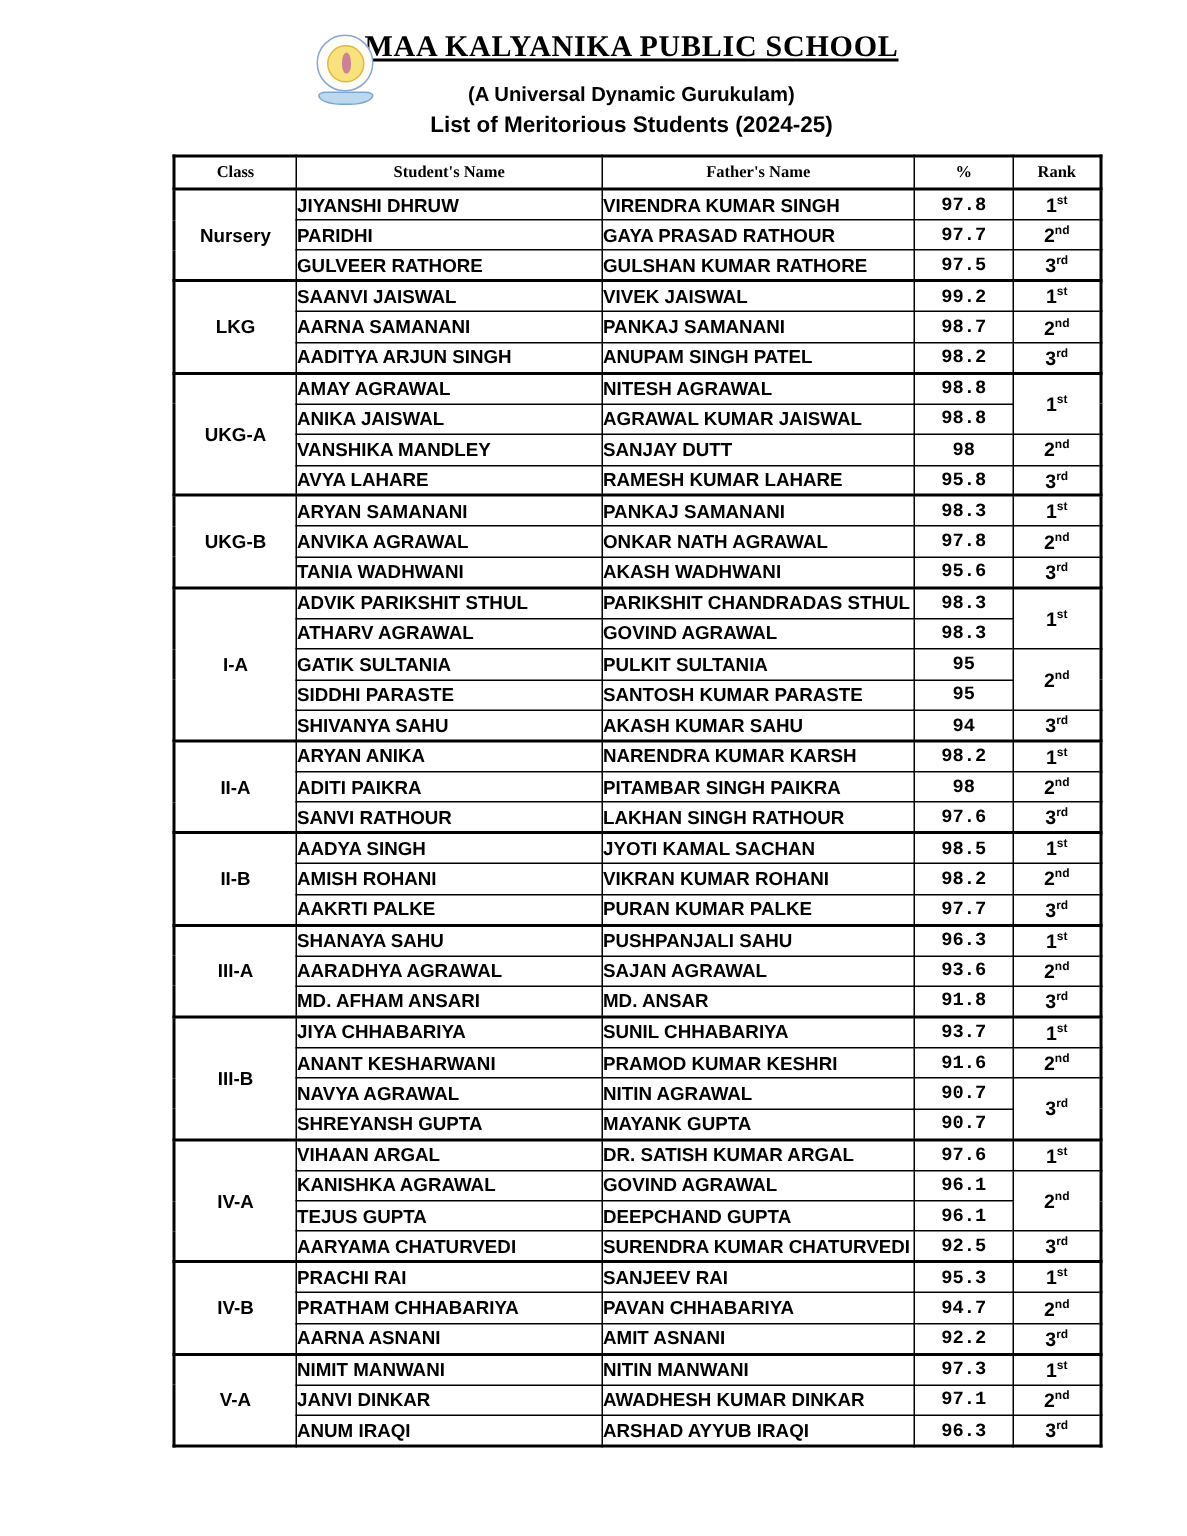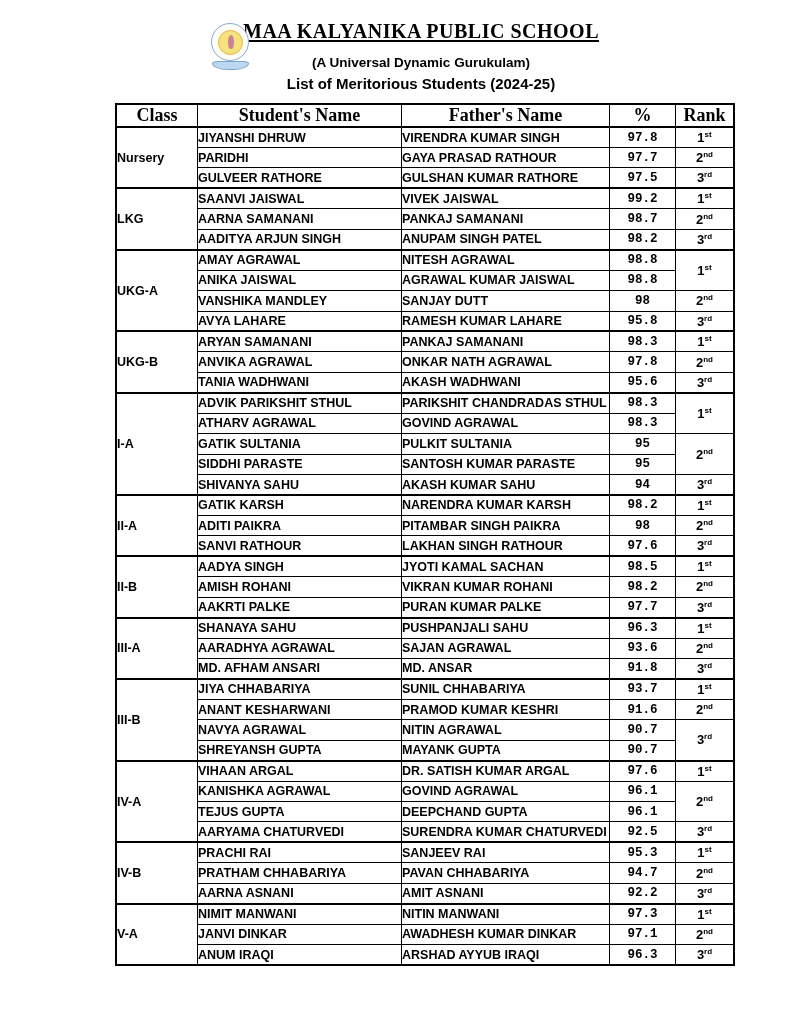--- a/index.html
+++ b/index.html
@@ -104,26 +104,26 @@
   table.merit thead tr { height: 22px; }
   table.merit tbody tr { height: 20.45px; }
   th.col-class   { width: 80px; }
   th.col-student { width: 203px; }
   th.col-father  { width: 207px; }
   th.col-percent { width: 65px; }
   th.col-rank    { width: 57px; }
   table.merit th {
     font-family: "Liberation Serif", serif;
     font-weight: bold;
-    font-size: 18px;
+    font-size: 11px;
     text-align: center;
     vertical-align: middle;
   }
   td.class-cell {
-    text-align: left;
+    text-align: center;
     vertical-align: middle;
     font-weight: bold;
     font-size: 12.5px;
   }
   td.student-cell, td.father-cell {
     text-align: left;
     vertical-align: middle;
     font-weight: bold;
     font-size: 12.5px;
     padding-left: 4px;
@@ -292,21 +292,21 @@
         <tr>
           <td class="student-cell">SHIVANYA SAHU</td>
           <td class="father-cell">AKASH KUMAR SAHU</td>
           <td class="percent-cell">94</td>
           <td class="rank-cell" rowspan="1">3<sup>rd</sup></td>
         </tr>
       </tbody>
       <tbody class="group">
         <tr>
           <td class="class-cell" rowspan="3">II-A</td>
-          <td class="student-cell">GATIK KARSH</td>
+          <td class="student-cell">ARYAN ANIKA</td>
           <td class="father-cell">NARENDRA KUMAR KARSH</td>
           <td class="percent-cell">98.2</td>
           <td class="rank-cell" rowspan="1">1<sup>st</sup></td>
         </tr>
         <tr>
           <td class="student-cell">ADITI PAIKRA</td>
           <td class="father-cell">PITAMBAR SINGH PAIKRA</td>
           <td class="percent-cell">98</td>
           <td class="rank-cell" rowspan="1">2<sup>nd</sup></td>
         </tr>

